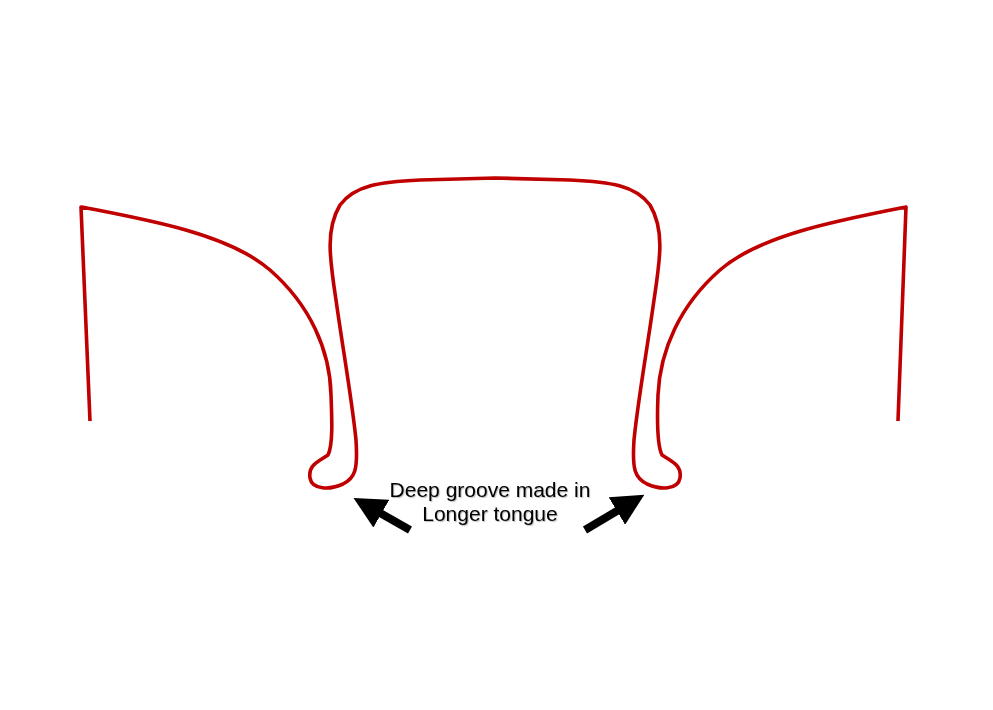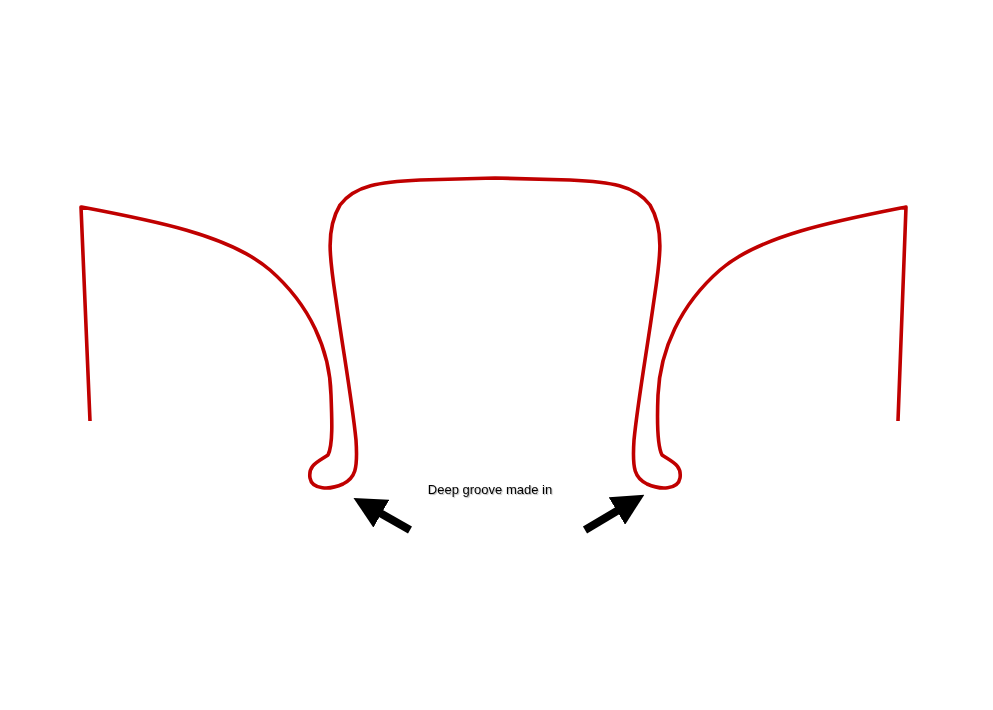--- a/index.html
+++ b/index.html
@@ -2,21 +2,21 @@
 <html><head>
   <meta charset="utf-8">
   <style>
     html, body { margin: 0; padding: 0; background: #ffffff; }
     body { width: 993px; height: 710px; position: relative; overflow: hidden; font-family: "Liberation Sans", "DejaVu Sans", sans-serif; }
     #canvas { position: absolute; left: 0; top: 0; width: 993px; height: 710px; }
     .outline { fill: none; stroke-width: 3.6; stroke-linejoin: round; stroke-linecap: butt; }
     .arrow-shaft { stroke-width: 8; stroke-linecap: butt; }
     .caption {
       position: absolute; left: 380px; top: 478px; width: 220px;
-      text-align: center; font-size: 13px; line-height: 24px; color: #000;
+      text-align: center; font-size: 21px; line-height: 24px; color: #000;
       text-shadow: 1px 1px 1px rgba(0,0,0,0.28);
     }
     .caption span { display: block; }
   </style>
 </head>
 <body>
 
 <svg id="canvas" viewBox="0 0 993 710" xmlns="http://www.w3.org/2000/svg">
   <defs>
     <marker id="arrowhead" markerWidth="4" markerHeight="4" refX="2.2" refY="2" orient="auto" markerUnits="strokeWidth">
@@ -46,13 +46,14 @@
            C660,350 680,305 720,270
            C760,235 840,220 906,207
            L898,421"></path>
 
   <line class="arrow-shaft" x1="410" y1="530" x2="366" y2="505" stroke="#000000" marker-end="url(#arrowhead)"></line>
   <line class="arrow-shaft" x1="585" y1="530" x2="632" y2="502" stroke="#000000" marker-end="url(#arrowhead)"></line>
 </svg>
 
 <div class="caption">
   <span>Deep groove made in</span>
+  <span>Longer tongue</span>
 </div>
 
 </body></html>

